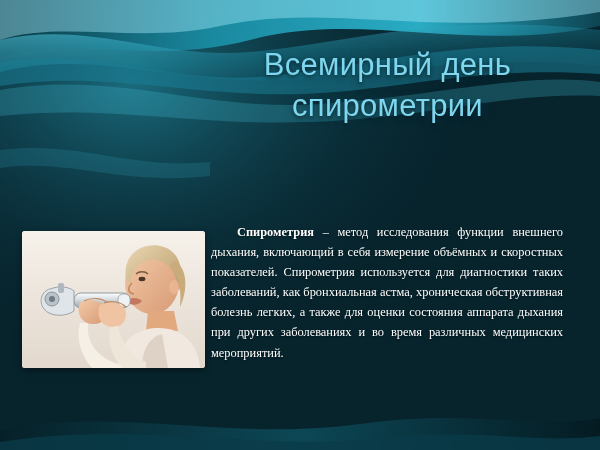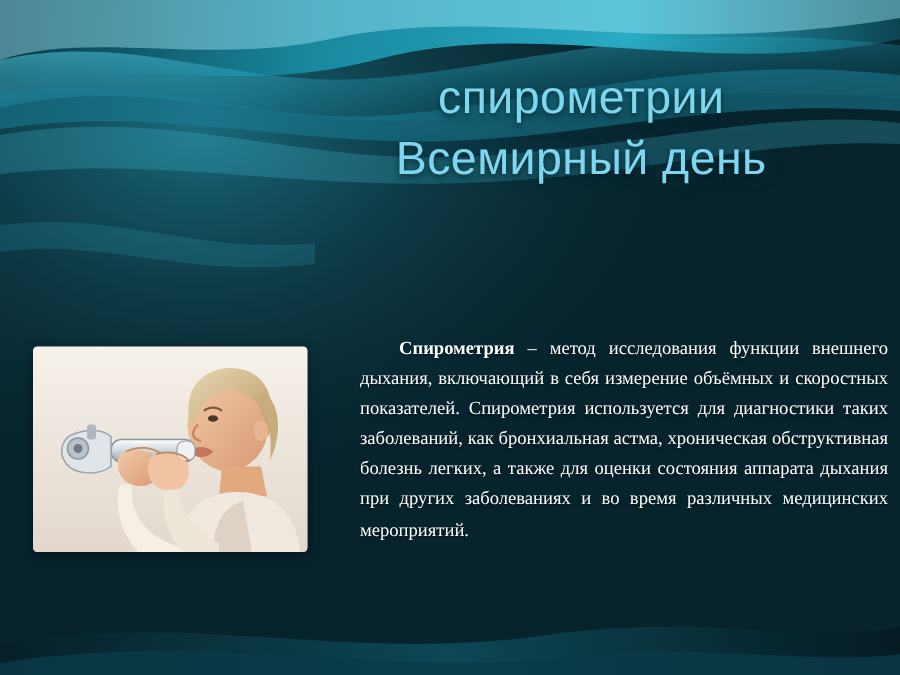--- a/index.html
+++ b/index.html
@@ -36,21 +36,21 @@
     color: #7fd6ef;
     font-family: "Liberation Sans", sans-serif;
     font-size: 31px;
     line-height: 1.32;
     font-weight: normal;
     text-shadow: 0 2px 4px rgba(0,0,0,0.55), 0 0 10px rgba(20,90,110,0.6);
     letter-spacing: 0.3px;
   }
   .body-text {
     position: absolute;
-    left: 240px;
+    left: 211px;
     top: 222px;
     width: 352px;
     color: #ffffff;
     font-family: "Liberation Serif", serif;
     font-size: 12.4px;
     line-height: 1.62;
     text-align: justify;
     text-indent: 26px;
     text-shadow: 0 1px 2px rgba(0,0,0,0.5);
   }
@@ -114,22 +114,22 @@
 
     <path d="M0,90 C120,70 200,112 320,104 C440,96 520,72 600,82 L600,96 C500,92 430,118 310,122 C190,126 110,104 0,116 Z" fill="#45c3dd" opacity="0.25"></path>
 
     <path d="M0,150 C80,140 130,170 210,162 L210,176 C120,186 70,158 0,168 Z" fill="#3ab2cc" opacity="0.18"></path>
 
     <path d="M0,430 C120,406 230,442 360,424 C470,408 540,430 600,418 L600,450 L0,450 Z" fill="url(#gbottom)" opacity="0.9"></path>
     <path d="M0,442 C140,420 250,452 380,438 C480,428 540,444 600,436 L600,450 L0,450 Z" fill="#0a3b48" opacity="0.8"></path>
   </svg>
 
   <div class="title">
+    <div>Всемирный день</div>
     <div>спирометрии</div>
-    <div>Всемирный день</div>
   </div>
 
   <div class="photo">
     <svg viewBox="0 0 183 137" preserveAspectRatio="none">
       <defs>
         <linearGradient id="photobg" x1="0" y1="0" x2="0" y2="1">
           <stop offset="0%" stop-color="#f6f1ea"></stop>
           <stop offset="100%" stop-color="#e2d8cd"></stop>
         </linearGradient>
         <linearGradient id="skin" x1="0" y1="0" x2="1" y2="1">

